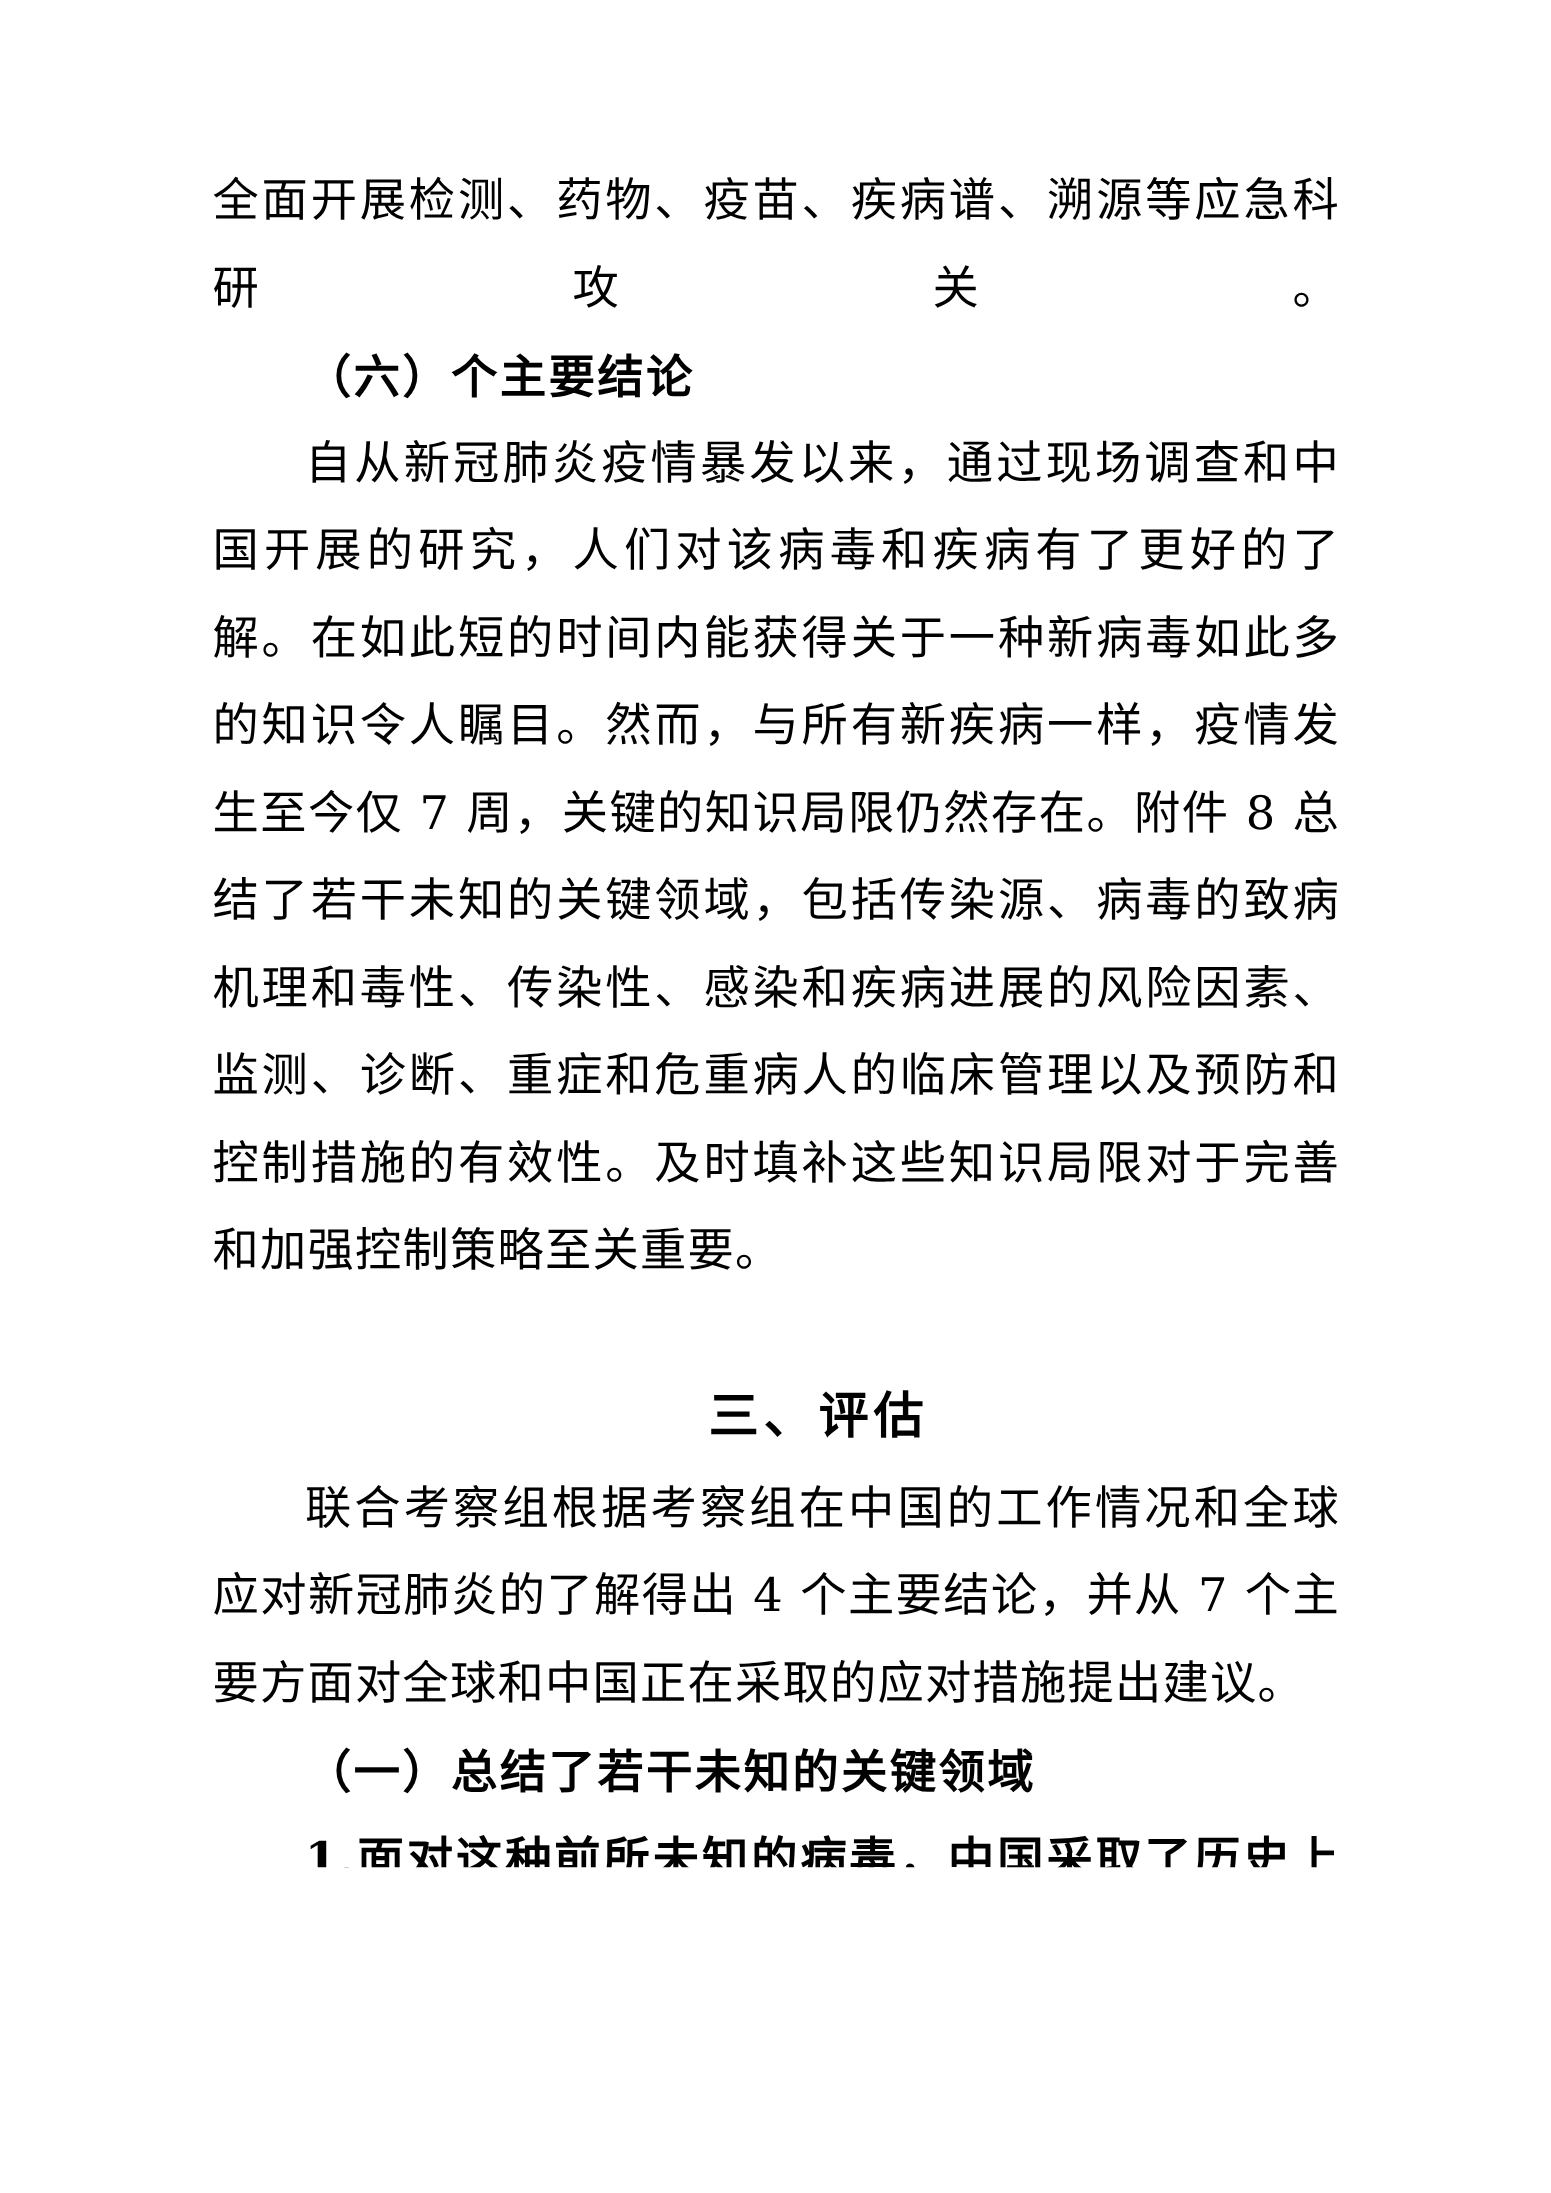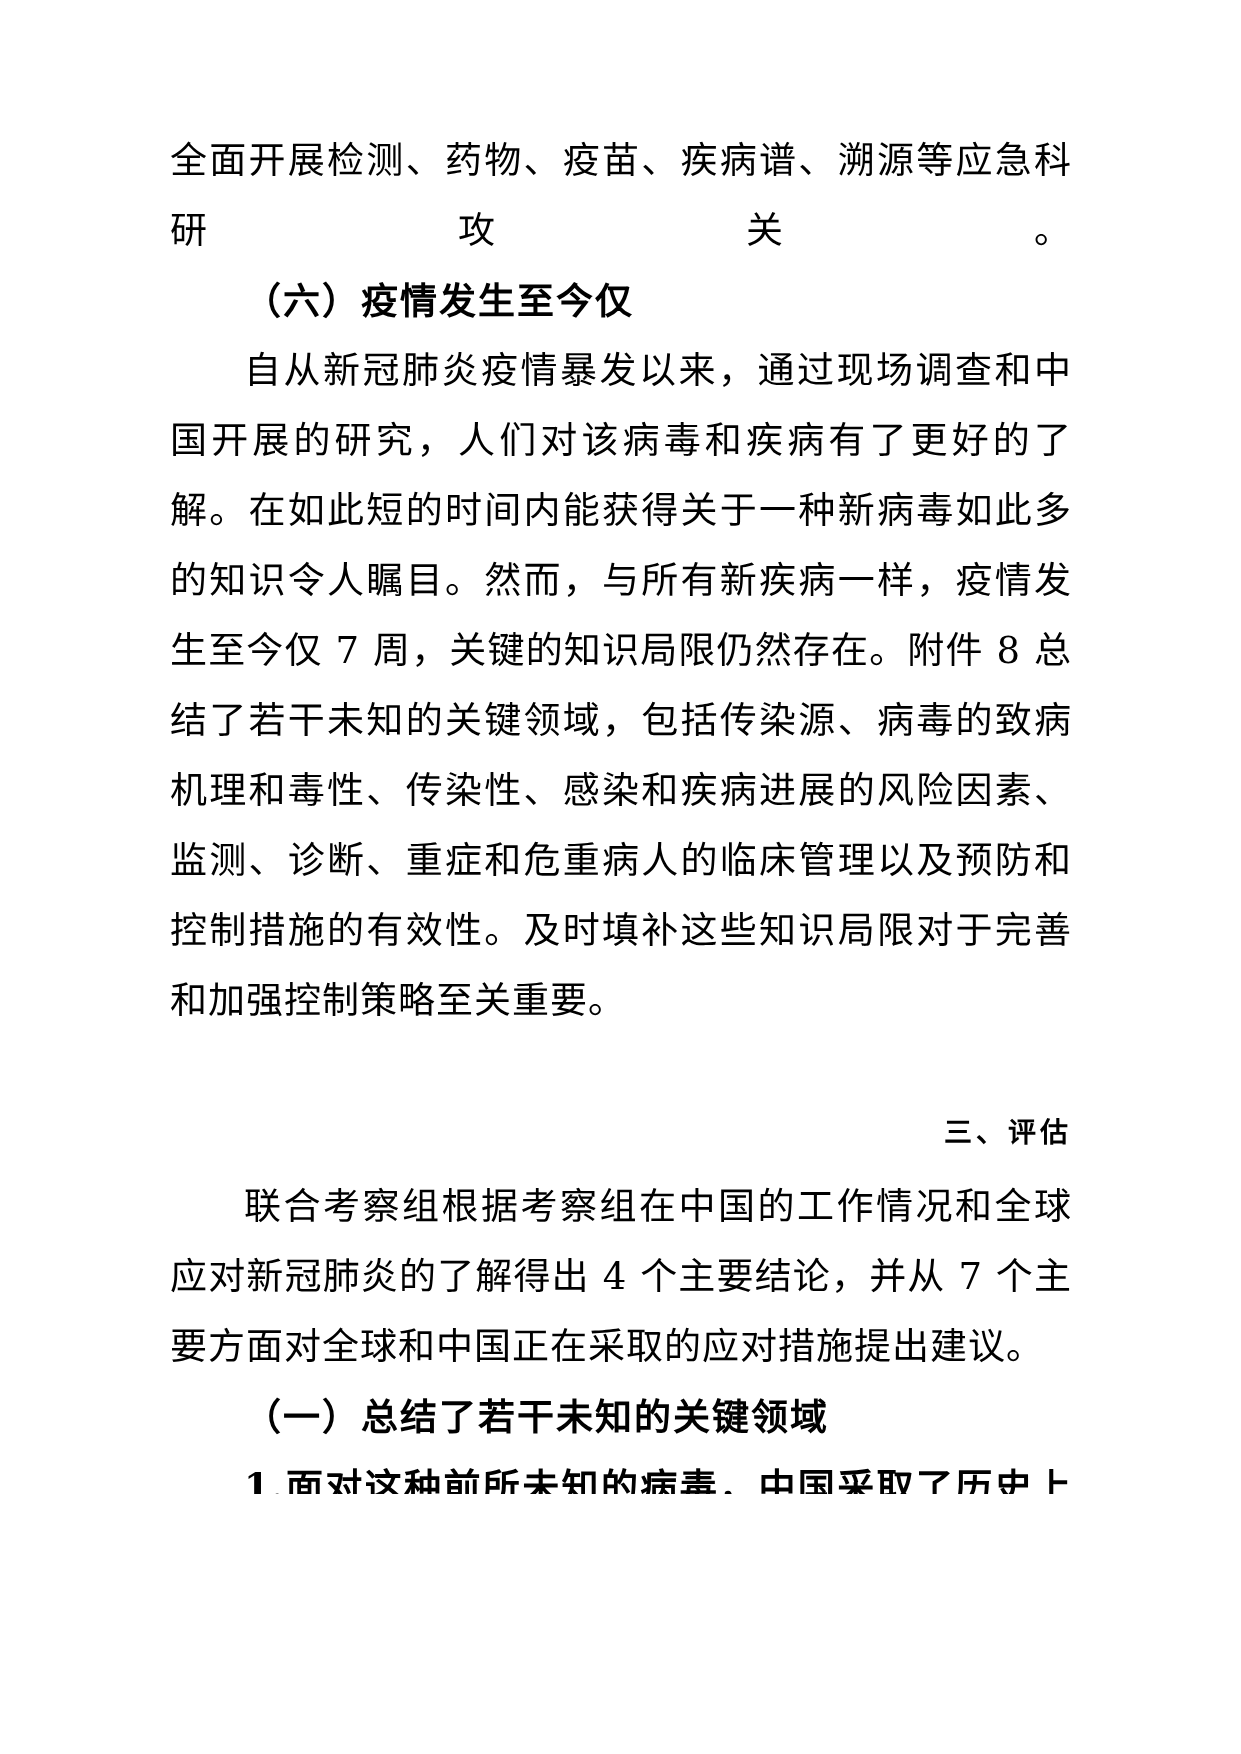--- a/index.html
+++ b/index.html
@@ -37,26 +37,26 @@
     font-weight: 700;
     text-indent: 2em;
     letter-spacing: 2px;
   }
   .t-body {
     text-indent: 2em;
   }
   .t-section {
     font-family: "DejaVu Sans", "Liberation Sans", sans-serif;
     font-weight: 700;
-    font-size: 28px;
+    font-size: 40px;
     text-indent: 1.7em;
     margin-top: 62px;
     margin-bottom: 4px;
     letter-spacing: 4px;
-    text-align: right;
+    text-align: center;
   }
   .t-bold-para {
     font-weight: 700;
     text-indent: 2em;
   }
   .page-number {
     position: absolute;
     left: 0;
     top: 1660px;
     width: 100%;
@@ -68,21 +68,21 @@
   }
 </style>
 </head>
 <body>
 
 <div class="page">
   <div class="doc-body">
 
     <div class="t-cont">全面开展检测、药物、疫苗、疾病谱、溯源等应急科研攻关。</div>
 
-    <div class="t-heading-bold">（六）疫情发生至今仅</div>
+    <div class="t-heading-bold">（六）个主要结论</div>
 
     <div class="t-body">自从新冠肺炎疫情暴发以来，通过现场调查和中国开展的研究，人们对该病毒和疾病有了更好的了解。在如此短的时间内能获得关于一种新病毒如此多的知识令人瞩目。然而，与所有新疾病一样，疫情发生至今仅 7 周，关键的知识局限仍然存在。附件 8 总结了若干未知的关键领域，包括传染源、病毒的致病机理和毒性、传染性、感染和疾病进展的风险因素、监测、诊断、重症和危重病人的临床管理以及预防和控制措施的有效性。及时填补这些知识局限对于完善和加强控制策略至关重要。</div>
 
     <div class="t-section">三、评估</div>
 
     <div class="t-body">联合考察组根据考察组在中国的工作情况和全球应对新冠肺炎的了解得出 4 个主要结论，并从 7 个主要方面对全球和中国正在采取的应对措施提出建议。</div>
 
     <div class="t-heading-bold">（一）总结了若干未知的关键领域</div>
 
     <div class="t-bold-para">1.面对这种前所未知的病毒，中国采取了历史上最勇敢、最灵活、最积极的防控措施。疫情之初，基于围堵策略的防控措施是在全国范围广泛开展体温检测、佩戴口罩与洗手消毒等。随着疫情的发展和对疾病认识的深化，采取了更加科学、基于风险评估的防控措施，各省、县甚至社区根据各自</div>

